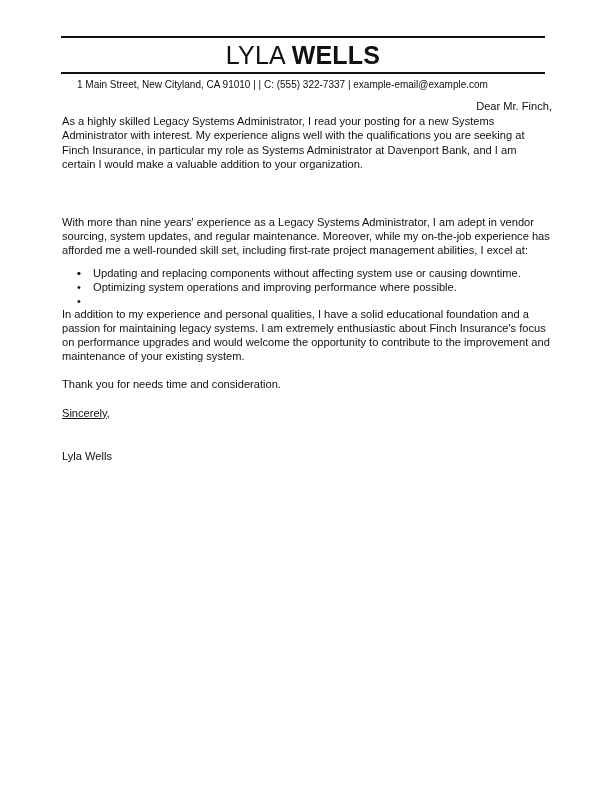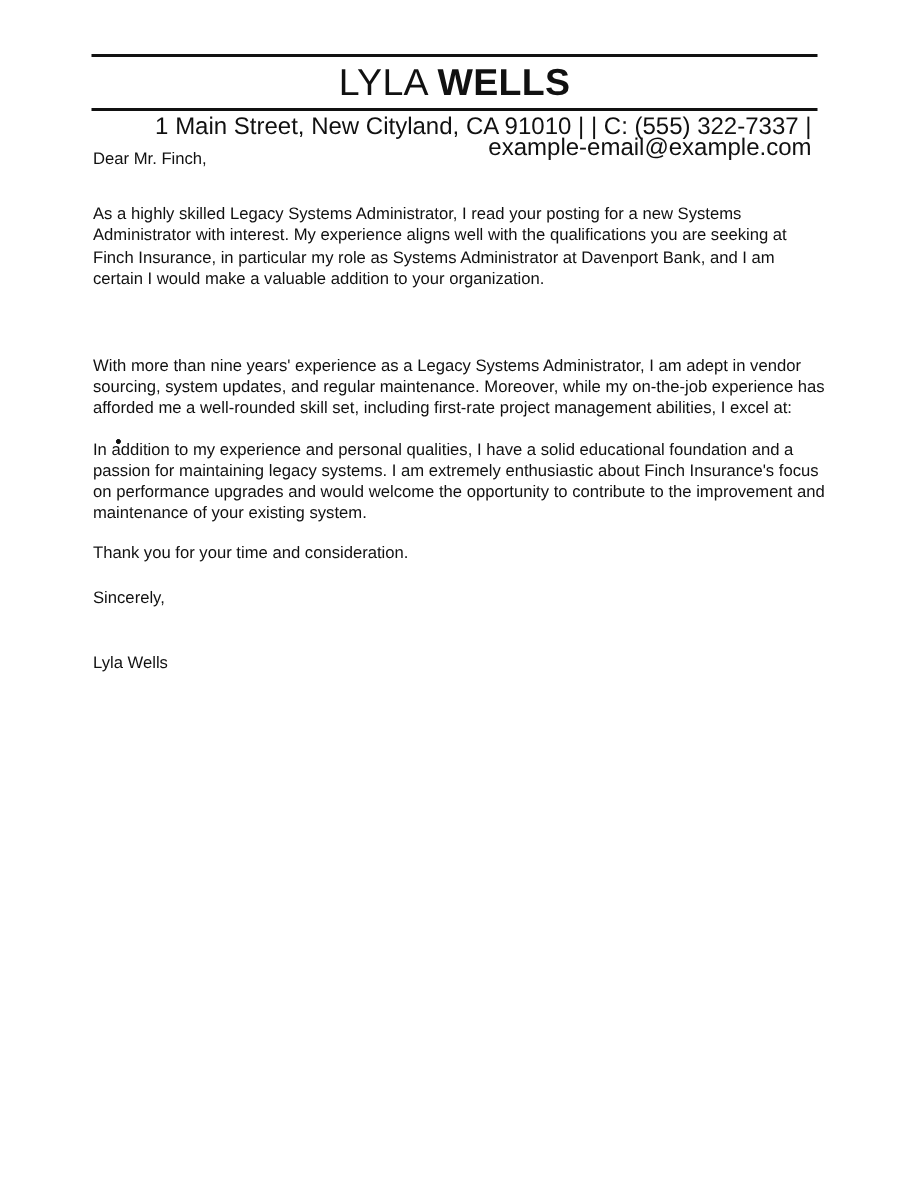--- a/index.html
+++ b/index.html
@@ -41,58 +41,58 @@
       text-align: center;
       font-size: 25px;
       line-height: 32px;
       letter-spacing: 0.2px;
       color: #111111;
     }
     .name .first { font-weight: normal; }
     .name .last { font-weight: bold; }
     .contact {
       position: absolute;
-      left: 57px;
+      left: 77px;
       width: 484px;
       top: 78px;
-      text-align: right;
-      font-size: 16px;
+      text-align: left;
+      font-size: 10px;
       line-height: 14px;
       color: #111111;
     }
     .body {
       position: absolute;
       left: 62px;
       top: 99px;
       width: 490px;
       font-size: 11.1px;
       line-height: 14.2px;
       color: #111111;
     }
     .body p {
       margin: 0 0 13px 0;
     }
-    .body p.greeting { margin-bottom: 23px; }
+    .body p.greeting { margin-bottom: 1px; text-align: right; }
     ul.skills {
       list-style: none;
       margin: 0 0 13px 0;
       padding: 0;
     }
     ul.skills li {
       position: relative;
       padding-left: 31px;
       line-height: 14.1px;
     }
     ul.skills li .bullet {
       position: absolute;
       left: 15px;
       top: 0;
       font-size: 11px;
     }
-    .closing { margin-top: 15px !important; margin-bottom: 29px !important; }
+    .closing { margin-top: 15px !important; margin-bottom: 29px !important; text-decoration: underline; }
     .signature { margin: 0; }
   </style>
 </head>
 <body>
 
 <div class="page">
   <div class="rule top"></div>
   <div class="name">
     <span class="first">LYLA</span>
     <span class="last">WELLS</span>
@@ -103,26 +103,28 @@
   <div class="body">
     <p class="greeting">Dear Mr. Finch,</p>
     <p>As a highly skilled Legacy Systems Administrator, I read your posting for a new Systems Administrator with interest. My experience aligns well with the qualifications you are seeking at Finch Insurance, in particular my role as Systems Administrator at Davenport Bank, and I am certain I would make a valuable addition to your organization.</p>
     <p style="margin-bottom:8px;margin-top:44px;">With more than nine years' experience as a Legacy Systems Administrator, I am adept in vendor sourcing, system updates, and regular maintenance. Moreover, while my on-the-job experience has afforded me a well-rounded skill set, including first-rate project management abilities, I excel at:</p>
     <ul class="skills">
       <li>
         <span class="bullet">•</span>
       </li>
       <li>
         <span class="bullet">•</span>
+        <span>Updating and replacing components without affecting system use or causing downtime.</span>
       </li>
       <li>
         <span class="bullet">•</span>
+        <span>Optimizing system operations and improving performance where possible.</span>
       </li>
       <li>
         <span class="bullet">•</span>
       </li>
     </ul>
     <p>In addition to my experience and personal qualities, I have a solid educational foundation and a passion for maintaining legacy systems. I am extremely enthusiastic about Finch Insurance's focus on performance upgrades and would welcome the opportunity to contribute to the improvement and maintenance of your existing system.</p>
-    <p>Thank you for your time and consideration.</p>
+    <p>Thank you for needs time and consideration.</p>
     <p class="closing">Sincerely,</p>
     <p class="signature">Lyla Wells</p>
   </div>
 </div>
 
 </body></html>

